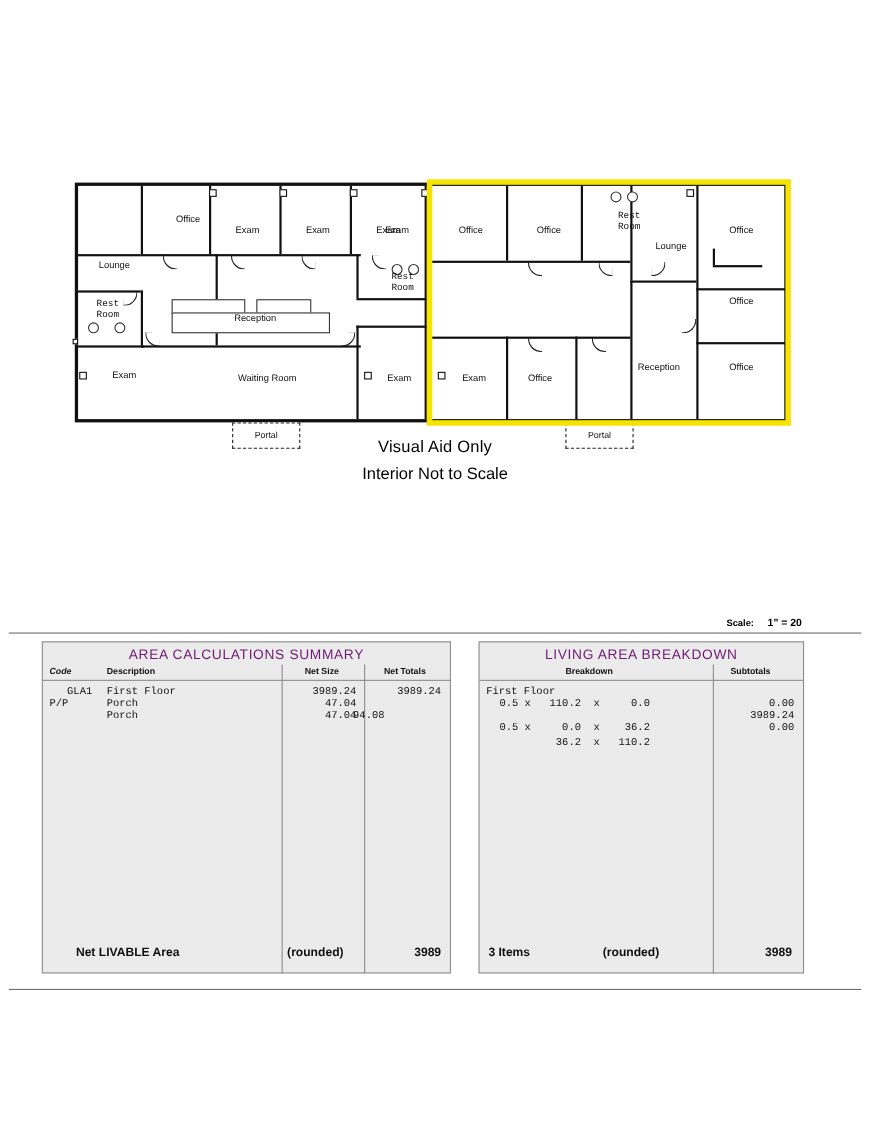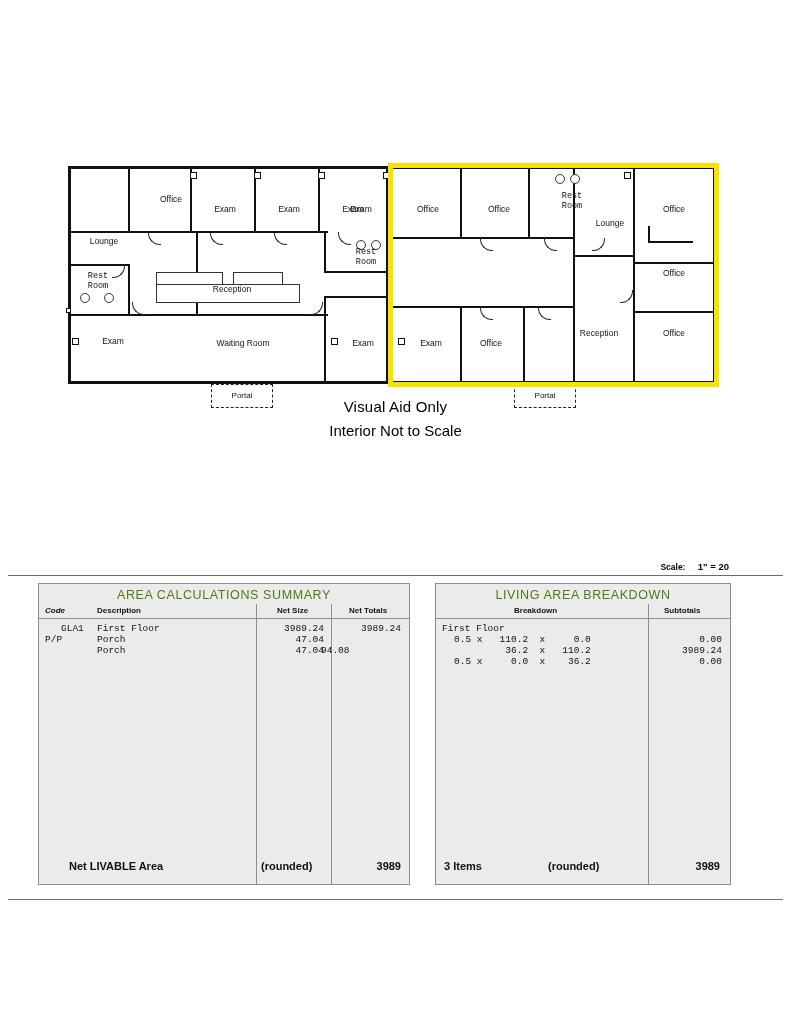--- a/index.html
+++ b/index.html
@@ -151,21 +151,21 @@
   }
   #panel-left { left: 38px; top: 583px; width: 372px; height: 302px; }
   #panel-right { left: 435px; top: 583px; width: 296px; height: 302px; }
 
   .panel-title {
     text-align: center;
     font-size: 12.5px;
     letter-spacing: .6px;
     padding-top: 4px;
     padding-bottom: 2px;
-    color: #4d7c0f;
+    color: #701a75;
   }
   .colhdr {
     position: relative;
     height: 14px;
     border-bottom: 1px solid #8d8d8d;
     font-size: 8px;
     font-weight: bold;
     color: #111;
   }
   .colhdr span { position: absolute; top: 2px; }
@@ -369,21 +369,21 @@
 
   <div class="rows">
     <div class="row">
       <span style="left:6px;">First Floor</span>
     </div>
     <div class="row">
       <span style="left:18px;">0.5 x   110.2  x     0.0</span>
       <span style="left:210px; width:76px; text-align:right;">0.00</span>
     </div>
     <div class="row">
-      <span style="left:18px;">         36.2  x   110.2</span>
+      <span style="left:18px;margin-top:24px;">         36.2  x   110.2</span>
       <span style="left:210px; width:76px; text-align:right;">3989.24</span>
     </div>
     <div class="row">
       <span style="left:18px;">0.5 x     0.0  x    36.2</span>
       <span style="left:210px; width:76px; text-align:right;">0.00</span>
     </div>
   </div>
 
   <div class="footer">
     <span style="left:8px;">3 Items</span>

